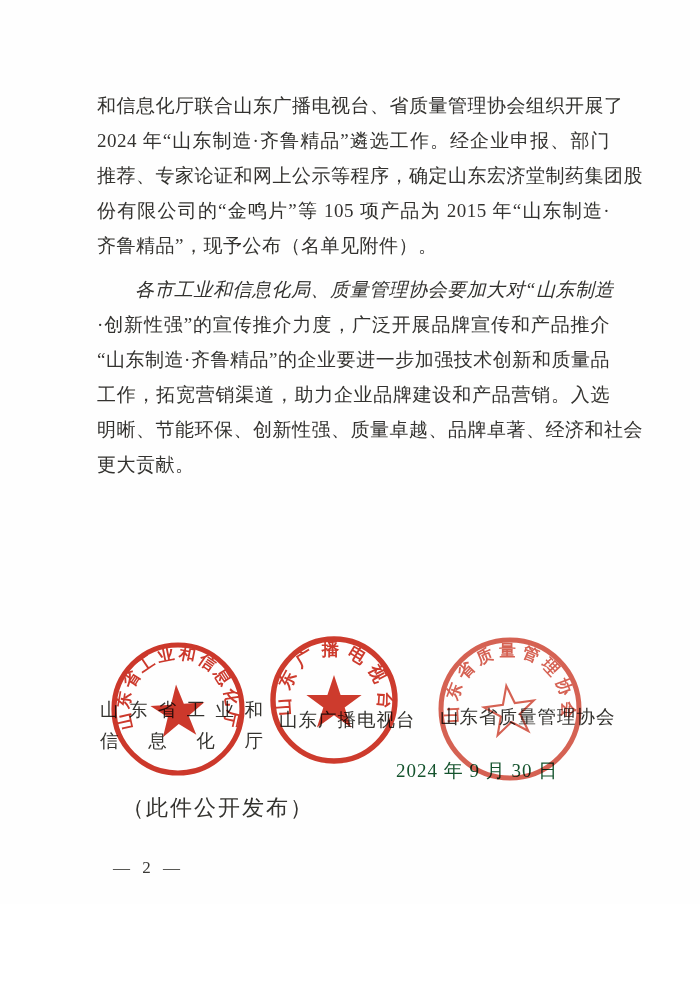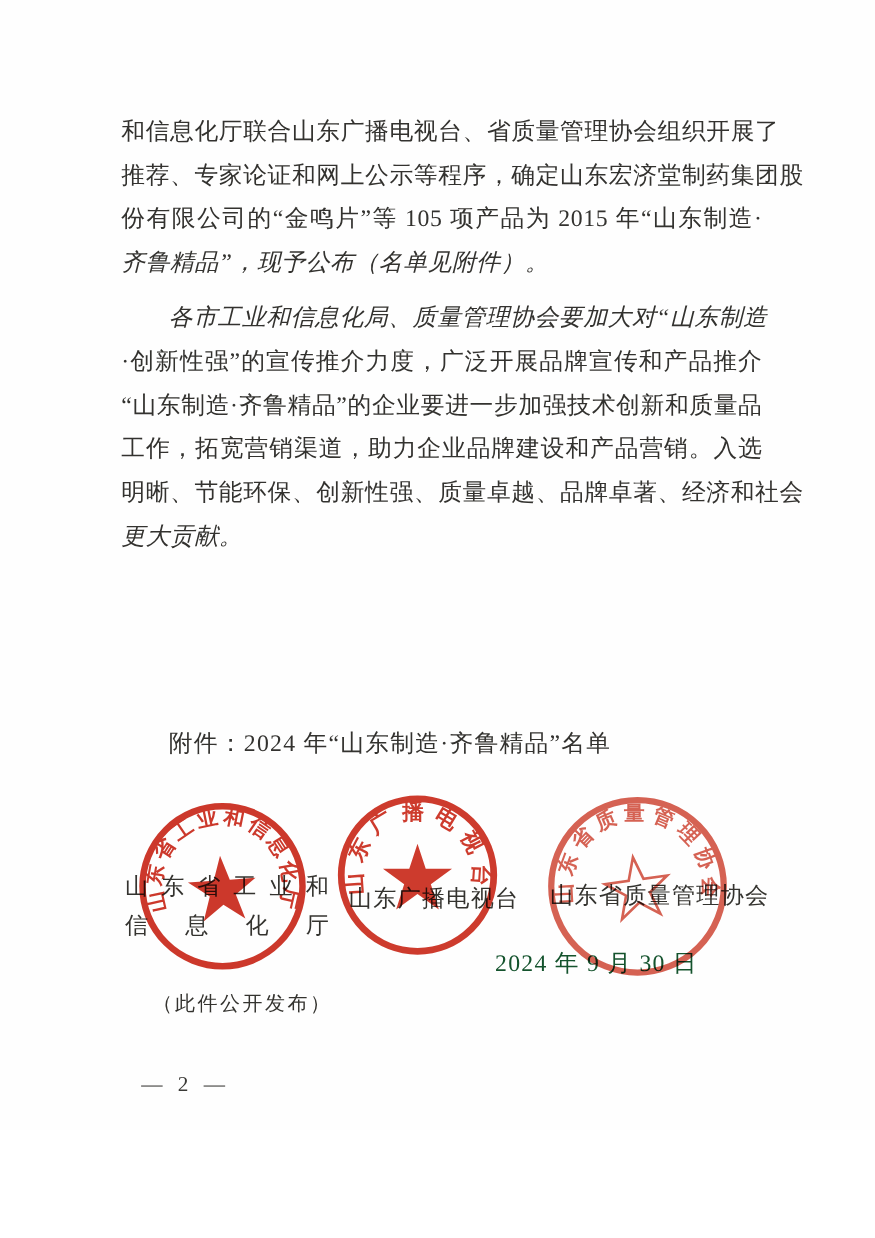--- a/index.html
+++ b/index.html
@@ -26,21 +26,20 @@
   }
   .para { width: 100%; }
   .para-2 { margin-top: 9px; }
   .line {
     text-align: justify;
     text-align-last: justify;
     white-space: nowrap;
   }
   .line.last {
     text-align-last: left;
-    font-style: italic;
   }
   .line.indent { text-indent: 38px; font-style: italic; }
   .attachment {
     position: absolute;
     left: 135px;
     top: 582px;
     font-size: 19px;
     letter-spacing: 1px;
     color: #33322f;
     white-space: nowrap;
@@ -68,21 +67,21 @@
     top: 758px;
     font-size: 19px;
     letter-spacing: 1px;
     color: #14532d;
     white-space: nowrap;
   }
   .public-note {
     position: absolute;
     left: 122px;
     top: 793px;
-    font-size: 16px;
+    font-size: 22px;
     letter-spacing: 2px;
     color: #34332f;
     white-space: nowrap;
   }
   .page-number {
     position: absolute;
     left: 113px;
     top: 858px;
     font-size: 17px;
     letter-spacing: 4px;
@@ -104,35 +103,35 @@
   }
 </style>
 </head>
 <body>
 
 <div class="page">
 
   <div class="body-text">
     <div class="para para-1">
       <div class="line">和信息化厅联合山东广播电视台、省质量管理协会组织开展了</div>
+      <div class="line">2024 年“山东制造·齐鲁精品”遴选工作。经企业申报、部门</div>
       <div class="line">推荐、专家论证和网上公示等程序，确定山东宏济堂制药集团股</div>
       <div class="line">份有限公司的“金鸣片”等 105 项产品为 2015 年“山东制造·</div>
       <div class="line last">齐鲁精品”，现予公布（名单见附件）。</div>
     </div>
     <div class="para para-2">
       <div class="line indent">各市工业和信息化局、质量管理协会要加大对“山东制造</div>
       <div class="line">·创新性强”的宣传推介力度，广泛开展品牌宣传和产品推介</div>
       <div class="line">“山东制造·齐鲁精品”的企业要进一步加强技术创新和质量品</div>
       <div class="line">工作，拓宽营销渠道，助力企业品牌建设和产品营销。入选</div>
       <div class="line">明晰、节能环保、创新性强、质量卓越、品牌卓著、经济和社会</div>
       <div class="line last">更大贡献。</div>
     </div>
   </div>
 
-  <div class="attachment">附件：2024 年“山东制造·齐鲁精品”名单</div>
 
   <div class="sig sig-justify sig-org1-l1">山东省工业和</div>
   <div class="sig sig-justify sig-org1-l2">信息化厅</div>
   <div class="sig sig-org2">山东广播电视台</div>
   <div class="sig sig-org3">山东省质量管理协会</div>
 
   <div class="date-line">2024 年 9 月 30 日</div>
 
   <div class="public-note">（此件公开发布）</div>
 

